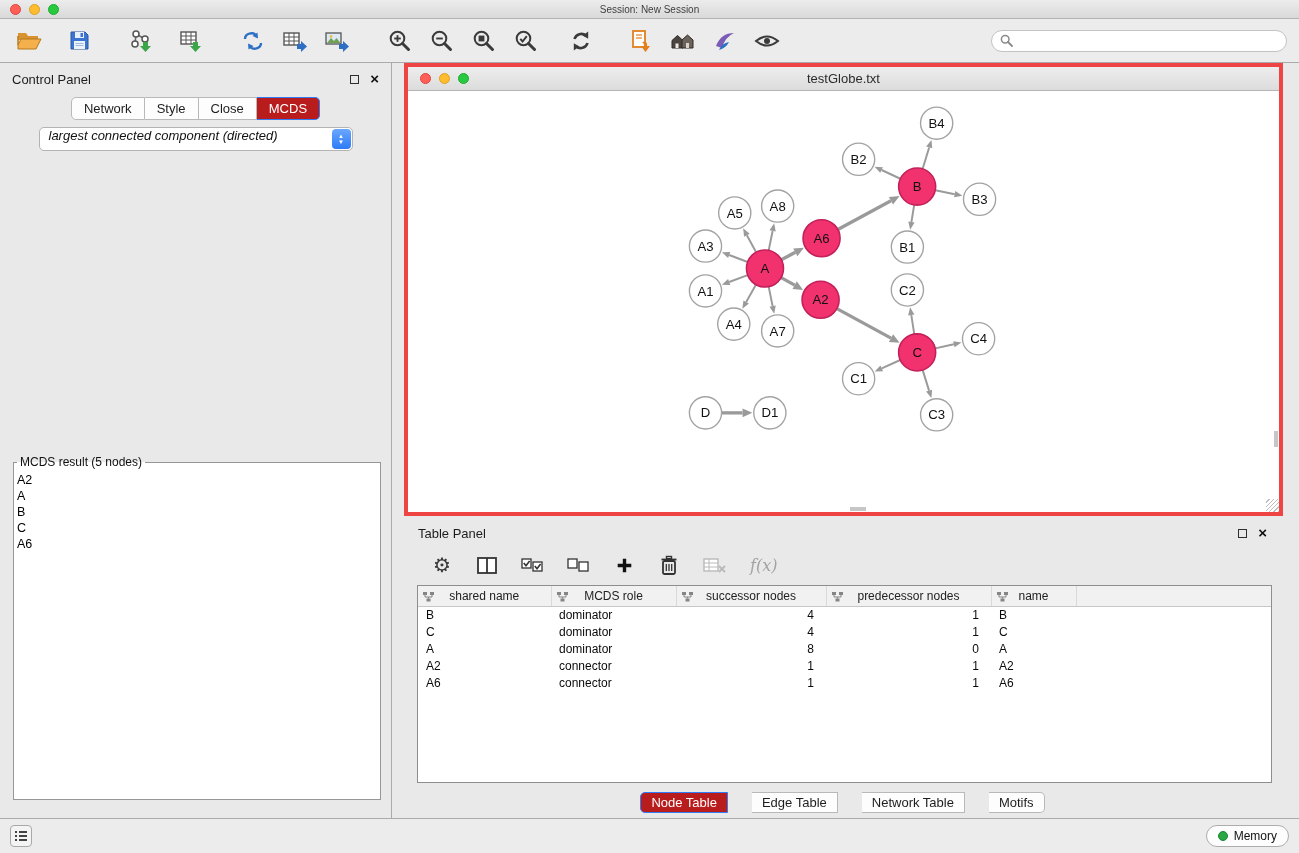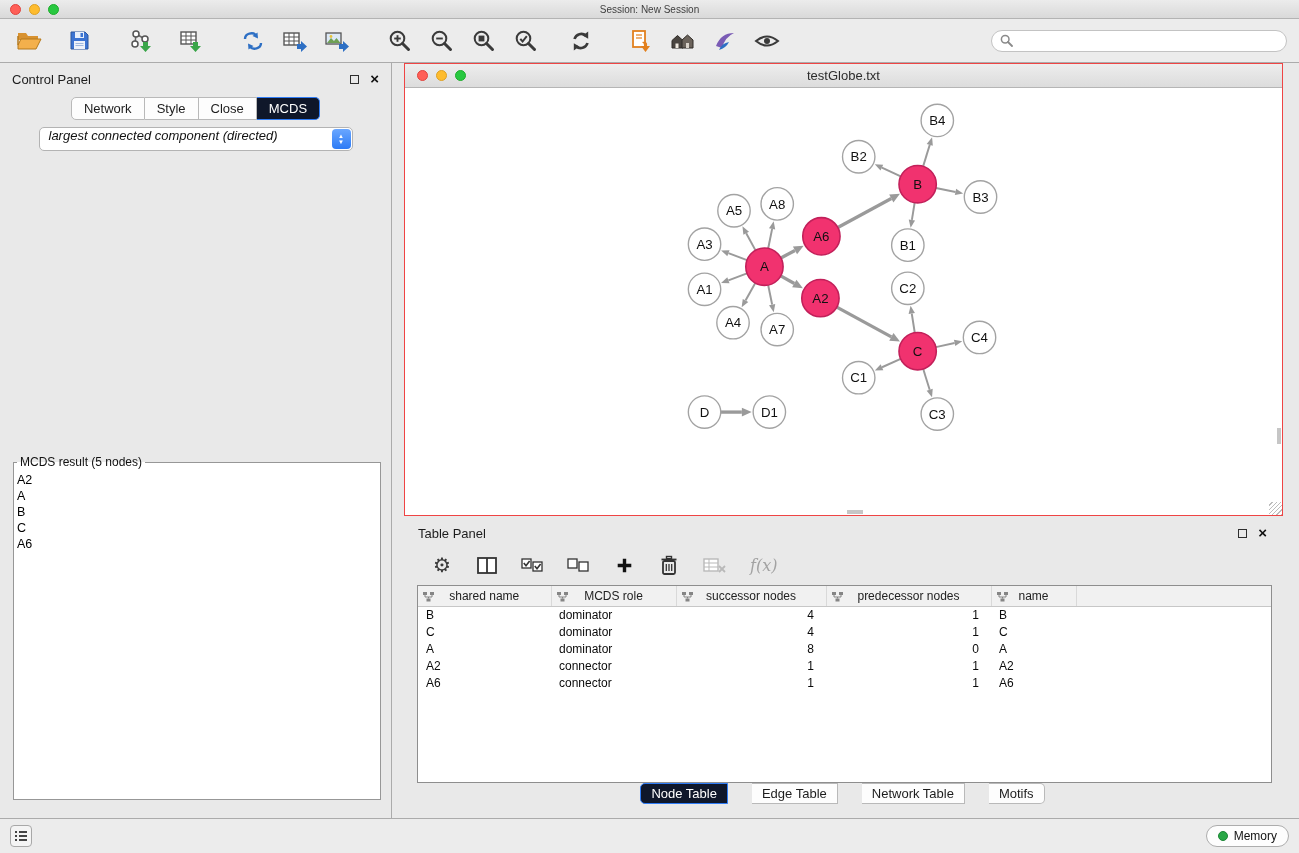--- a/index.html
+++ b/index.html
@@ -39,42 +39,42 @@
   .cp-header { height:32px; display:flex; align-items:center; padding:0 12px; font-size:13px; color:#1d1d1d; }
   .panel-hdr-icons { margin-left:auto; display:flex; align-items:center; gap:11px; }
   .box-ic { width:9px; height:9px; border:1.5px solid #2e2e2e; display:inline-block; }
   .x-ic { font-size:15px; font-weight:bold; color:#111; line-height:10px; }
 
   .cp-tabs { display:flex; justify-content:center; margin-top:2px; }
   .seg { font-size:13px; padding:3px 12px; background:#fdfdfd; border:1px solid #b9b9b9; border-left-width:0;
          color:#1d1d1d; cursor:default; }
   .seg:first-child { border-left-width:1px; border-radius:5px 0 0 5px; }
   .seg:last-child { border-radius:0 5px 5px 0; }
-  .seg.active { background:#0f172a; border-color:#2f7cf6; color:#fff; }
+  .seg.active { background:#b91c1c; border-color:#2f7cf6; color:#fff; }
 
   .cp-opt-label { text-align:center; margin-top:20px; font-size:13px; color:#111; }
   .cp-select { width:314px; height:24px; margin:7px auto 0 auto; background:#fff; border:1px solid #b3b3b3;
                border-radius:5px; display:flex; padding-left:9px; font-size:13px;
                position:relative; color:#111;font-style:italic; }
   .stepper { position:absolute; right:1px; top:1px; bottom:1px; width:19px; border-radius:4px;
              background:linear-gradient(#6aa7ff,#2d7bf5); display:flex; flex-direction:column;
              align-items:center; justify-content:center; color:#fff; }
   .stepper span { font-size:6px; line-height:6px; }
 
   .cp-buttons { display:flex; justify-content:center; gap:14px; margin-top:13px; }
   .cp-buttons button { font-family:inherit; font-size:13px; height:23px; padding:0 15px; color:#111;
                        background:linear-gradient(#ffffff,#f1f1f1); border:1px solid #b9b9b9; border-radius:5px; }
 
   .result-box { position:absolute; left:13px; right:10px; top:392px; bottom:18px; border:1px solid #979797;
                 background:#fff; padding:3px 1px; }
   .result-box legend { font-size:12px; padding:0 3px; margin-left:2px; color:#111; }
   .result-item { font-size:12.5px; line-height:16px; color:#000; padding-left:2px; }
 
   
-  .network-window { position:absolute; left:12px; right:16px; top:0; height:453px; border:1px solid #ef4444;
+  .network-window { position:absolute; left:12px; right:16px; top:0; height:453px; border:4px solid #ef4444;
                     display:flex; flex-direction:column; background:#a16207; }
   .nw-titlebar { height:24px; background:linear-gradient(#ededed,#dcdcdc); border-bottom:1px solid #b5b5b5;
                  position:relative; display:flex; align-items:center; justify-content:center;
                  font-size:13px; color:#2c2c2c; flex:0 0 auto; }
   .nw-traffic { position:absolute; left:12px; top:6px; display:flex; gap:8px; }
   .nw-canvas { flex:1; position:relative; background:#fff; }
   #graph-svg { position:absolute; inset:0; width:100%; height:100%; }
   #graph-svg text { font-family:"Liberation Sans",sans-serif; }
   .nw-scroll-r { position:absolute; right:1px; top:340px; width:4px; height:16px; background:#c6c6c6; }
   .nw-scroll-b { position:absolute; bottom:1px; left:442px; width:16px; height:4px; background:#c6c6c6; }
@@ -92,21 +92,21 @@
   .tp-tablewrap { flex:1; margin:1px 9px 0 13px; background:#fff; border:1px solid #8e8e8e; overflow:hidden; }
   table { border-collapse:collapse; width:100%; font-size:12px; table-layout:fixed; }
   th { height:20px; background:#f1f1f1; border-right:1px solid #d9d9d9; border-bottom:1px solid #c7c7c7;
        font-weight:normal; font-size:12px; color:#222; position:relative; text-align:center; overflow:hidden; }
   th .sort-ic { position:absolute; left:5px; top:5px; }
   th.filler { border-right:none; }
   td { height:17px; padding:0 8px; color:#0a0a0a; white-space:nowrap; overflow:hidden; }
   td.a-l { text-align:left; }
   td.a-r { text-align:right; padding-right:12px; }
 
-  .tp-tabs { height:30px; display:flex; justify-content:center; align-items:flex-start; flex:0 0 auto;gap:24px; }
+  .tp-tabs { height:30px; display:flex; justify-content:center; align-items:flex-end; flex:0 0 auto;gap:24px; }
   .tp-tabs .seg { padding:2px 10px; }
 
   
   .statusbar { height:35px; background:#ececec; border-top:1px solid #ababab; display:flex; align-items:center; padding:0 10px; }
   .status-left-btn { width:22px; height:22px; border:1px solid #a8a8a8; border-radius:4px; background:#f4f4f4;
                      display:flex; align-items:center; justify-content:center; }
   .memory-btn { margin-left:auto; height:22px; display:flex; align-items:center; gap:6px; padding:0 11px;
                 border:1px solid #adadad; border-radius:11px; background:#fdfdfd; font-size:12px; color:#111; }
   .mem-dot { width:10px; height:10px; border-radius:50%; background:#28a745; border:1px solid #1d8636; }
 </style>

